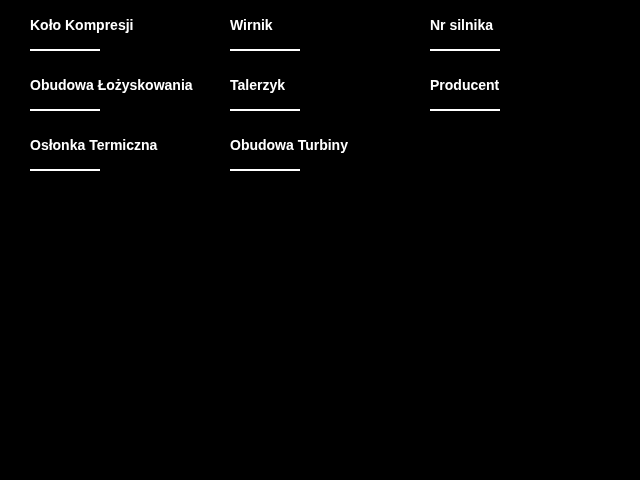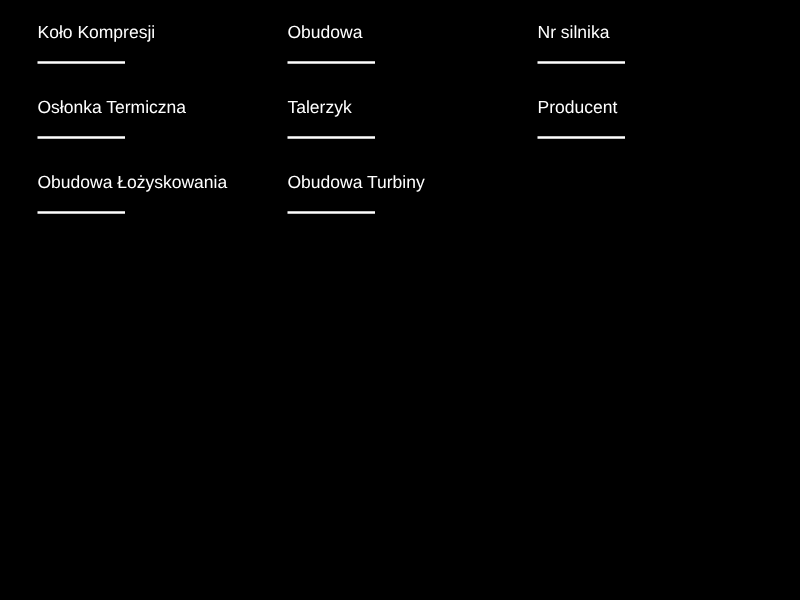--- a/index.html
+++ b/index.html
@@ -29,21 +29,21 @@
   .field {
     position: relative;
     height: 60px;
   }
   .field-label {
     position: absolute;
     top: 18px;
     left: 0;
     color: #ffffff;
     font-size: 14px;
-    font-weight: 400;
+    font-weight: 700;
     line-height: 14px;
     white-space: nowrap;
   }
   .field-value-slot {
     position: absolute;
     top: 28px;
     left: 0;
     width: 70px;
     height: 23px;
     box-sizing: border-box;
@@ -65,36 +65,36 @@
 <div class="form-grid">
 
   <div class="form-column">
     <div class="field">
       <div class="field-label">Koło Kompresji</div>
       <div class="field-value-slot">
         <span class="field-value"></span>
       </div>
     </div>
     <div class="field">
-      <div class="field-label">Osłonka Termiczna</div>
+      <div class="field-label">Obudowa Łożyskowania</div>
       <div class="field-value-slot">
         <span class="field-value"></span>
       </div>
     </div>
     <div class="field">
-      <div class="field-label">Obudowa Łożyskowania</div>
+      <div class="field-label">Osłonka Termiczna</div>
       <div class="field-value-slot">
         <span class="field-value"></span>
       </div>
     </div>
   </div>
 
   <div class="form-column">
     <div class="field">
-      <div class="field-label">Obudowa</div>
+      <div class="field-label">Wirnik</div>
       <div class="field-value-slot">
         <span class="field-value"></span>
       </div>
     </div>
     <div class="field">
       <div class="field-label">Talerzyk</div>
       <div class="field-value-slot">
         <span class="field-value"></span>
       </div>
     </div>

